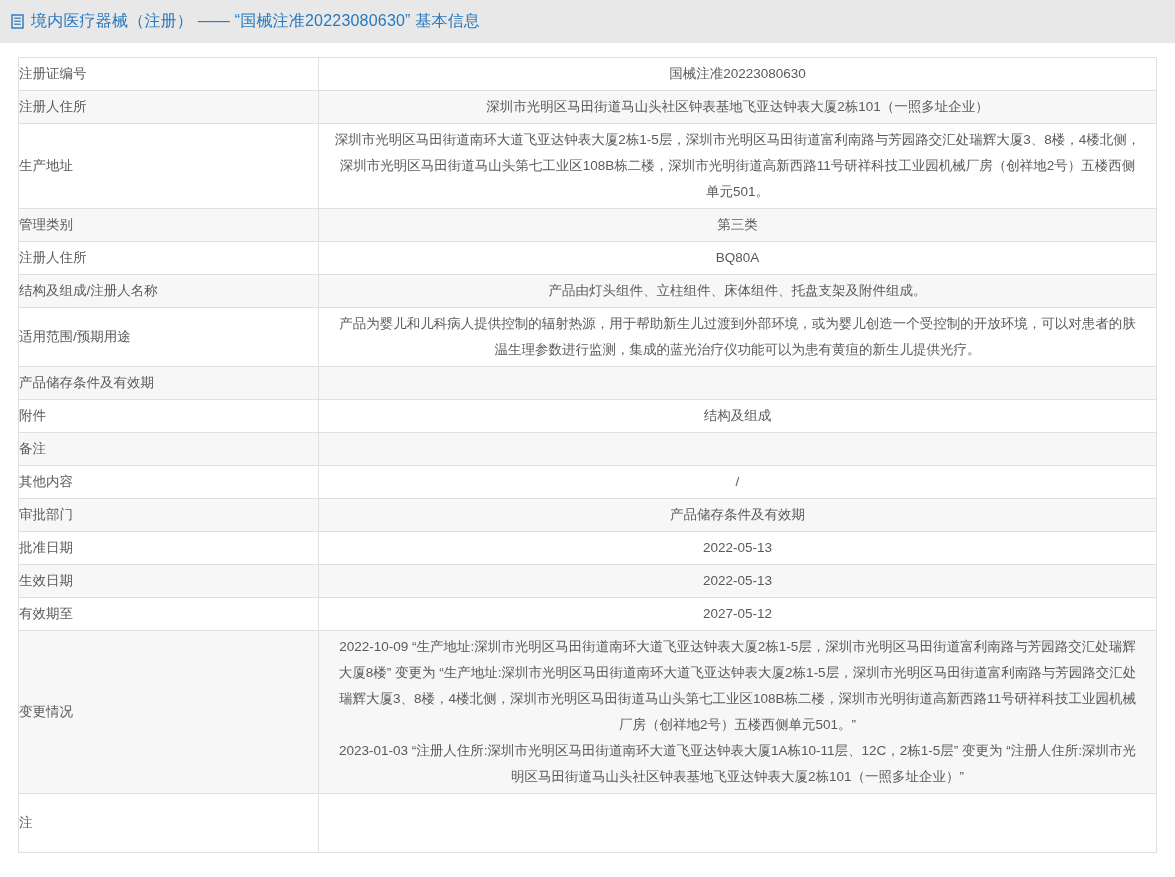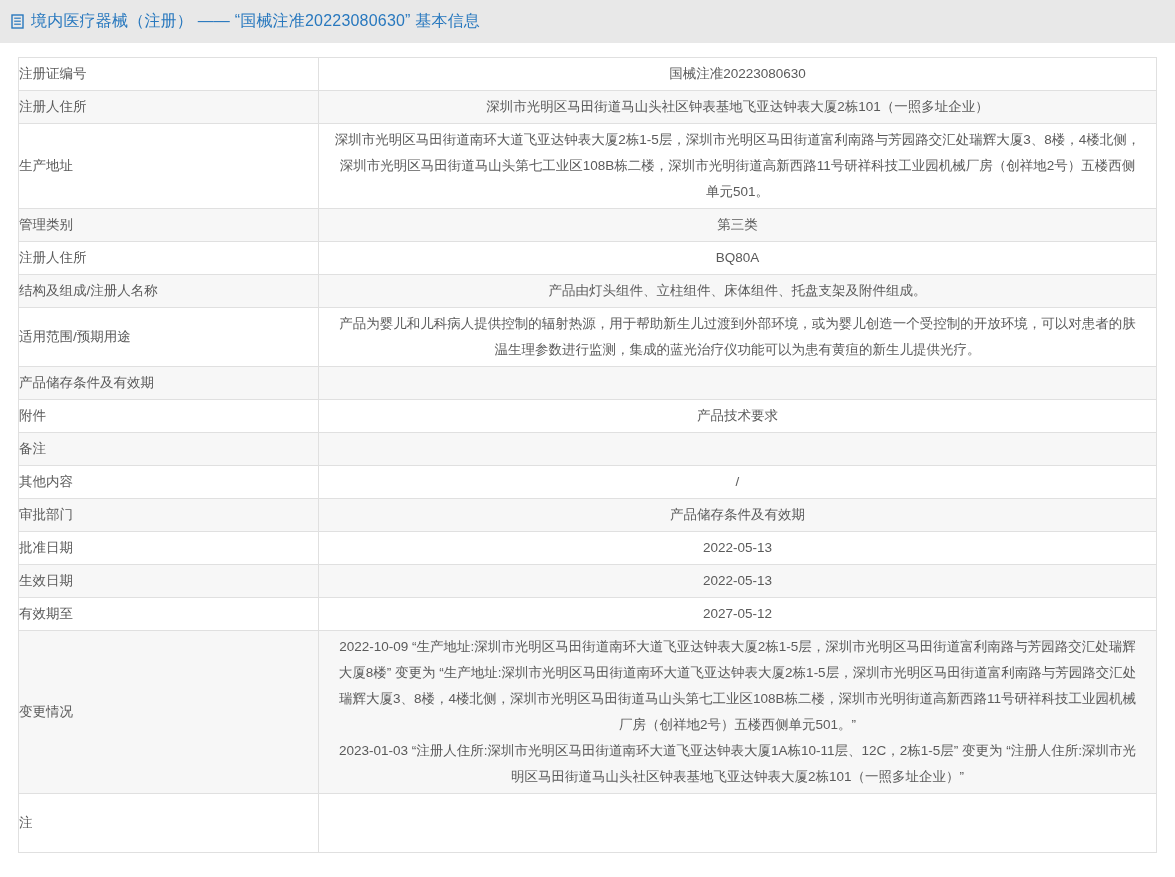--- a/index.html
+++ b/index.html
@@ -113,21 +113,21 @@
         <tr>
           <td class="label-cell">适用范围/预期用途</td>
           <td class="value-cell">产品为婴儿和儿科病人提供控制的辐射热源，用于帮助新生儿过渡到外部环境，或为婴儿创造一个受控制的开放环境，可以对患者的肤温生理参数进行监测，集成的蓝光治疗仪功能可以为患有黄疸的新生儿提供光疗。</td>
         </tr>
         <tr>
           <td class="label-cell">产品储存条件及有效期</td>
           <td class="value-cell"></td>
         </tr>
         <tr>
           <td class="label-cell">附件</td>
-          <td class="value-cell">产品技术要求</td>
+          <td class="value-cell">结构及组成</td>
         </tr>
         <tr>
           <td class="label-cell">备注</td>
           <td class="value-cell"></td>
         </tr>
         <tr>
           <td class="label-cell">其他内容</td>
           <td class="value-cell">/</td>
         </tr>
         <tr>

